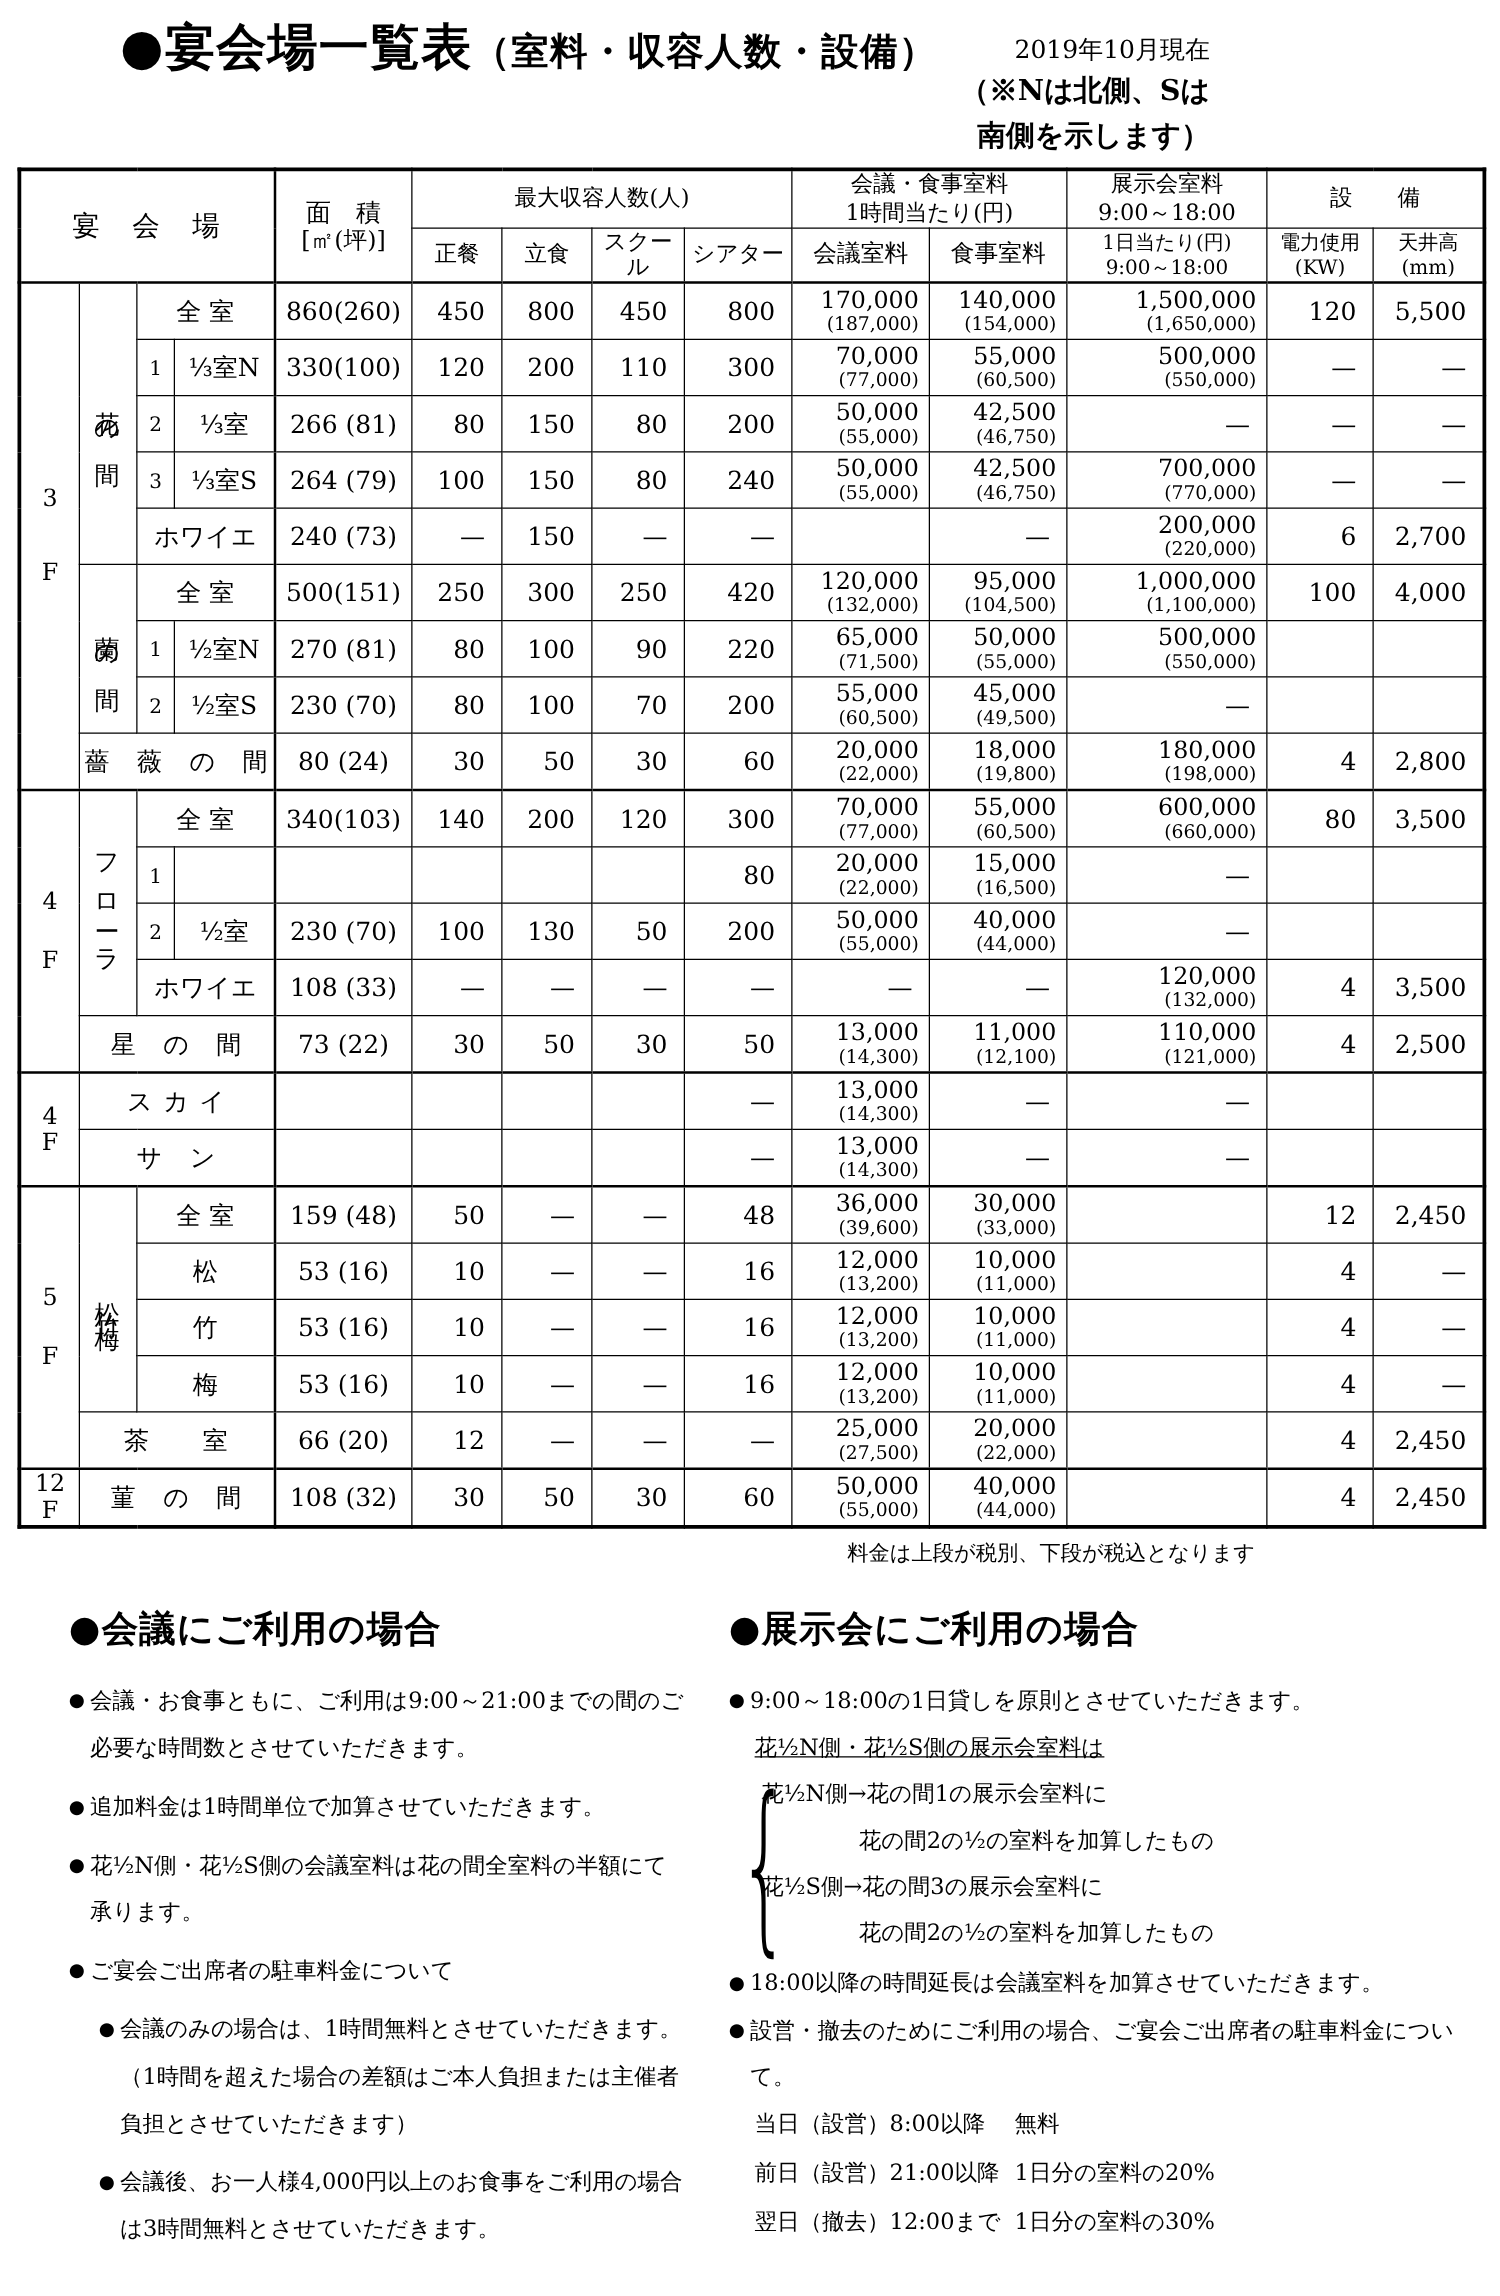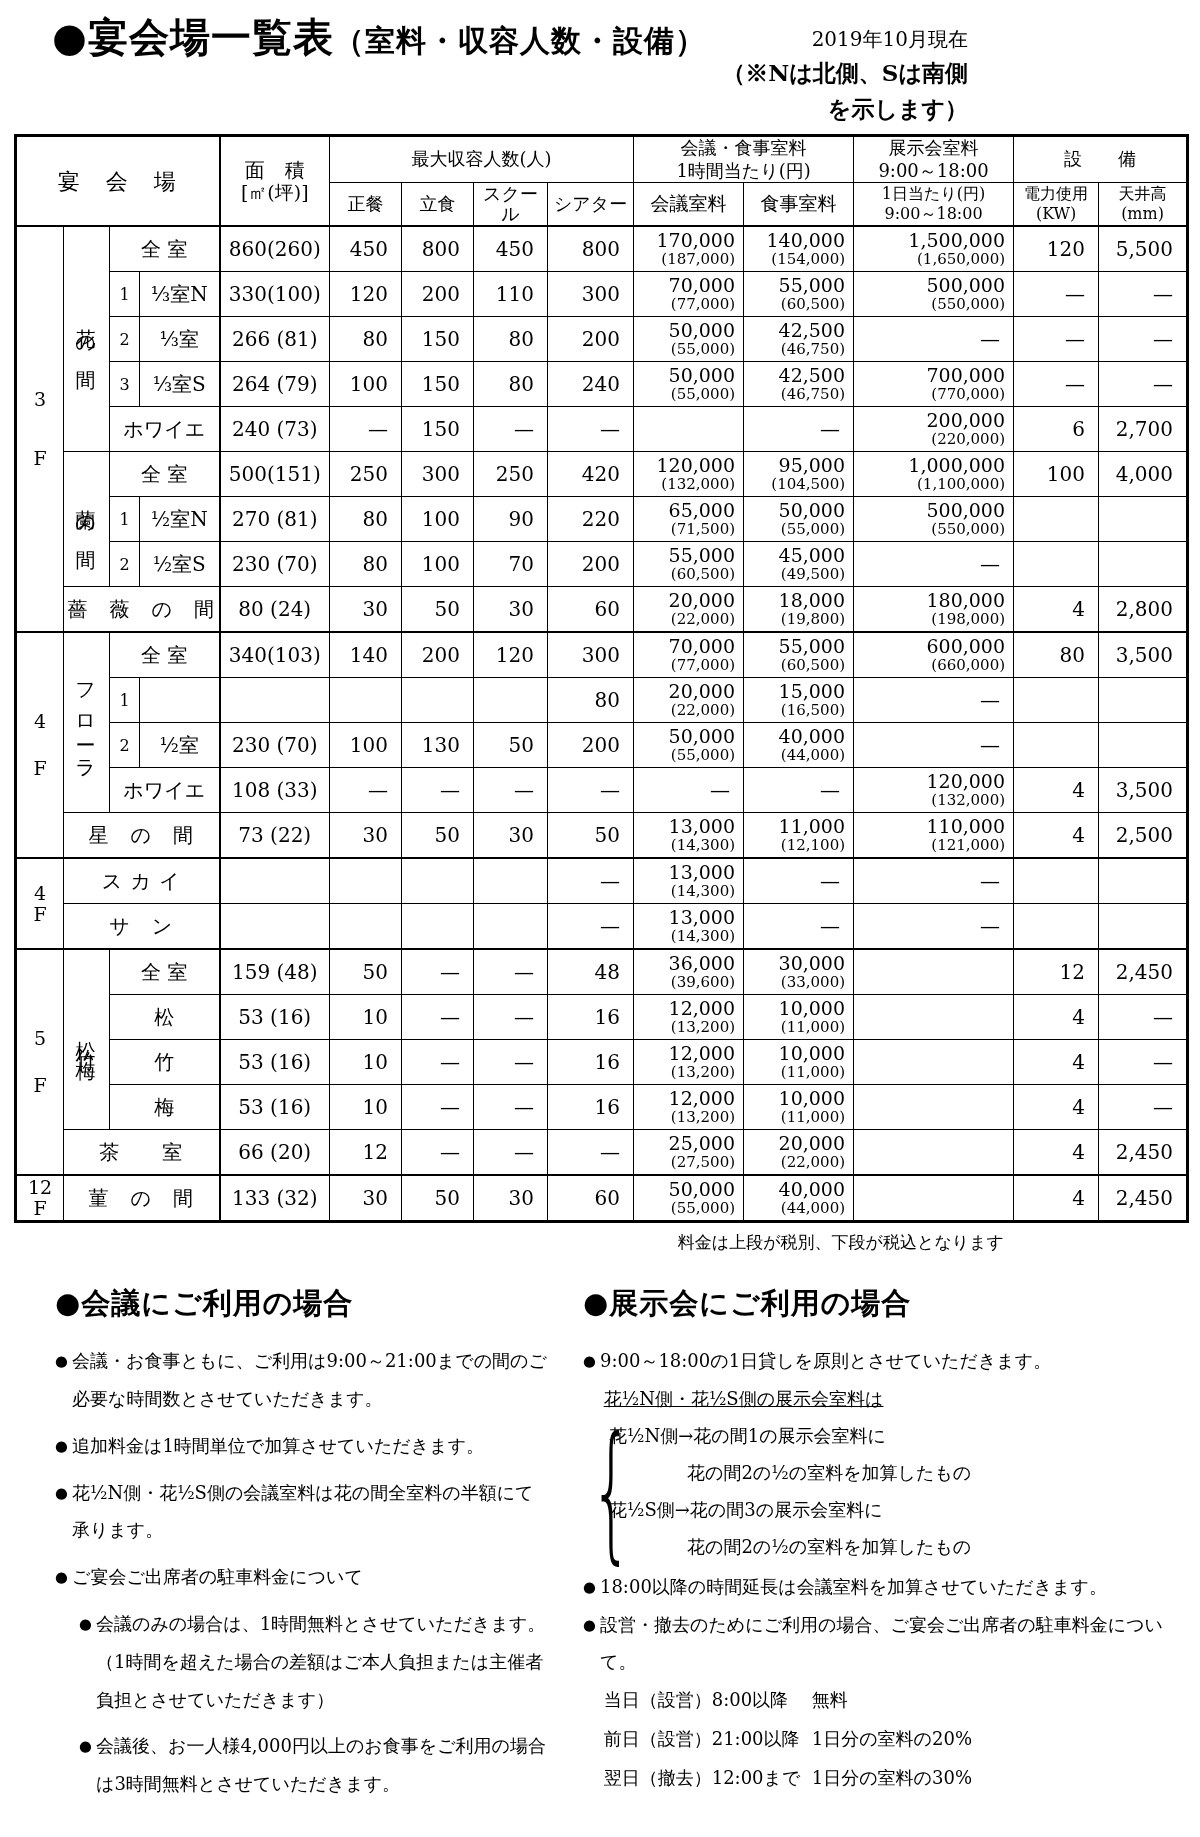--- a/index.html
+++ b/index.html
@@ -3,21 +3,21 @@
 <meta charset="utf-8">
 <style>
   html,body{margin:0;padding:0;}
   body{
     width:1200px;height:1837px;background:#fff;color:#000;
     font-family:"DejaVu Serif","Liberation Serif",serif;
     position:relative;
   }
   
   .page-head{display:flex;justify-content:space-between;align-items:flex-start;padding:10px 0 0 52px;}
-  .title{font-size:40px;font-weight:bold;letter-spacing:1px;white-space:nowrap;}
+  .title{font-size:40px;font-weight:bold;letter-spacing:1px;white-space:nowrap;margin-left:44px;}
   .title .paren{font-size:30px;}
   .date-block{text-align:right;margin:14px 232px 0 0;line-height:1.55;}
   .date-line{font-size:20px;}
   .side-note{font-size:23px;font-weight:bold;}
   
   table{border-collapse:collapse;table-layout:fixed;width:1172px;margin:8px 0 0 14px;border:3px solid #000;}
   th,td{border:1px solid #000;padding:0;text-align:center;font-weight:normal;overflow:hidden;}
   thead th{font-size:18px;line-height:1.15;}
   thead tr:nth-child(1) th{height:40px;}
   thead tr:nth-child(2) th{height:42px;}
@@ -574,21 +574,21 @@
         <td class="num"></td>
         <td class="num">4</td>
         <td class="num">2,450</td>
       </tr>
       <tr class="sec-start">
         <td rowspan="1" class="floor">
           <div style="margin-bottom: 0px;">12</div>
           <div>F</div>
         </td>
         <td colspan="3" class="name wname">菫　の　間</td>
-        <td class="area">133 (32)</td>
+        <td class="area">108 (32)</td>
         <td class="num">30</td>
         <td class="num">50</td>
         <td class="num">30</td>
         <td class="num">60</td>
         <td class="price">
           <div class="pm">50,000</div>
           <div class="ps">(55,000)</div>
         </td>
         <td class="price">
           <div class="pm">40,000</div>

